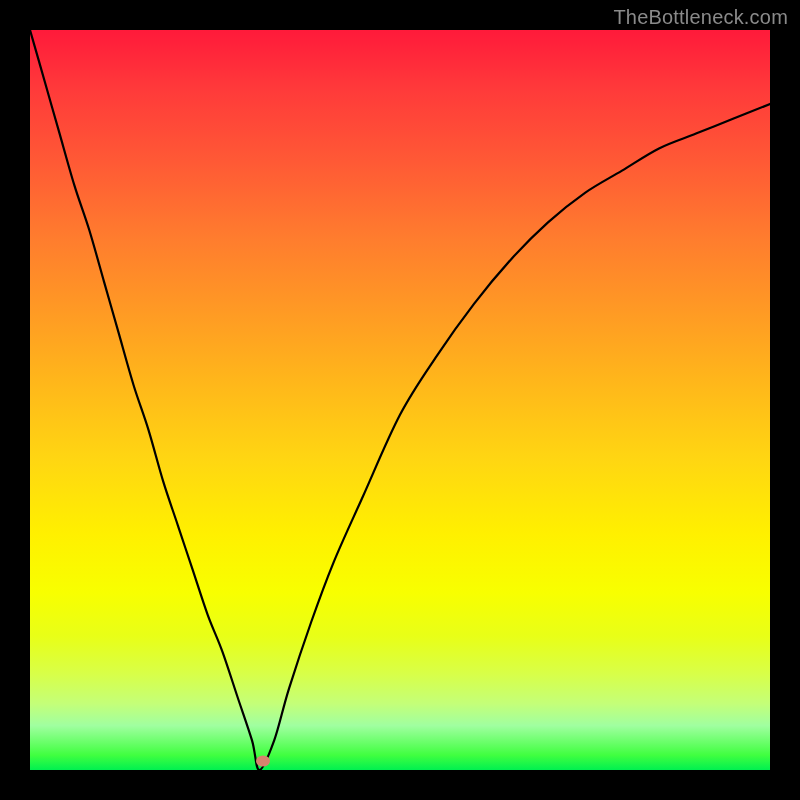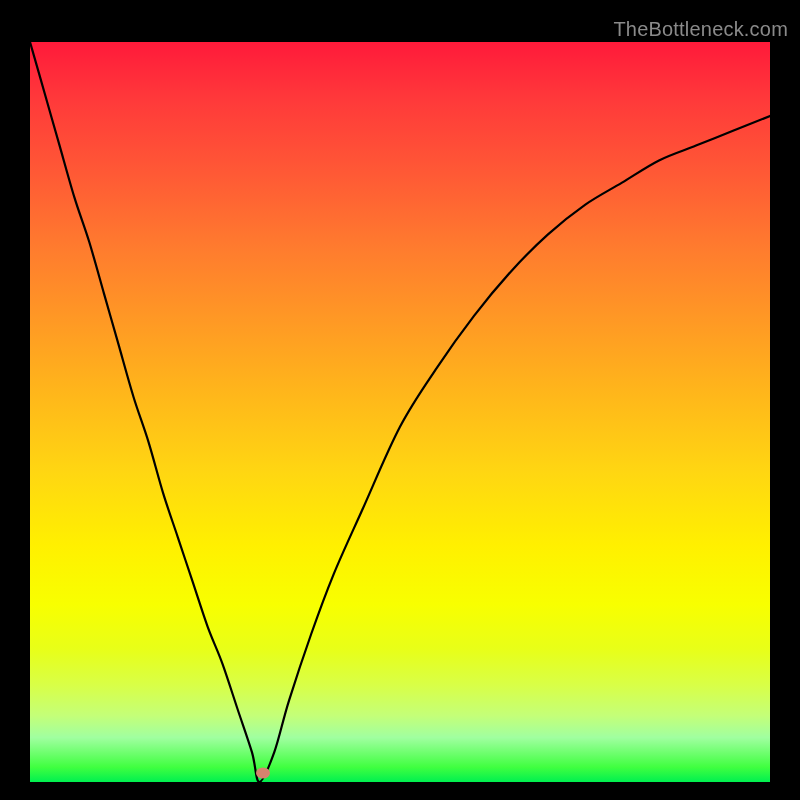--- a/index.html
+++ b/index.html
@@ -9,21 +9,20 @@
     height: 800px;
     overflow: hidden;
     background: #000;
     font-family: Arial, Helvetica, sans-serif;
   }
   .frame {
     position: relative;
     width: 800px;
     height: 708px;
     background: #000;
-    margin-top: 12px;
   }
   .plot-area {
     position: absolute;
     left: 30px;
     top: 30px;
     width: 740px;
     height: 740px;
     overflow: hidden;
   }
   .gradient-bg {

